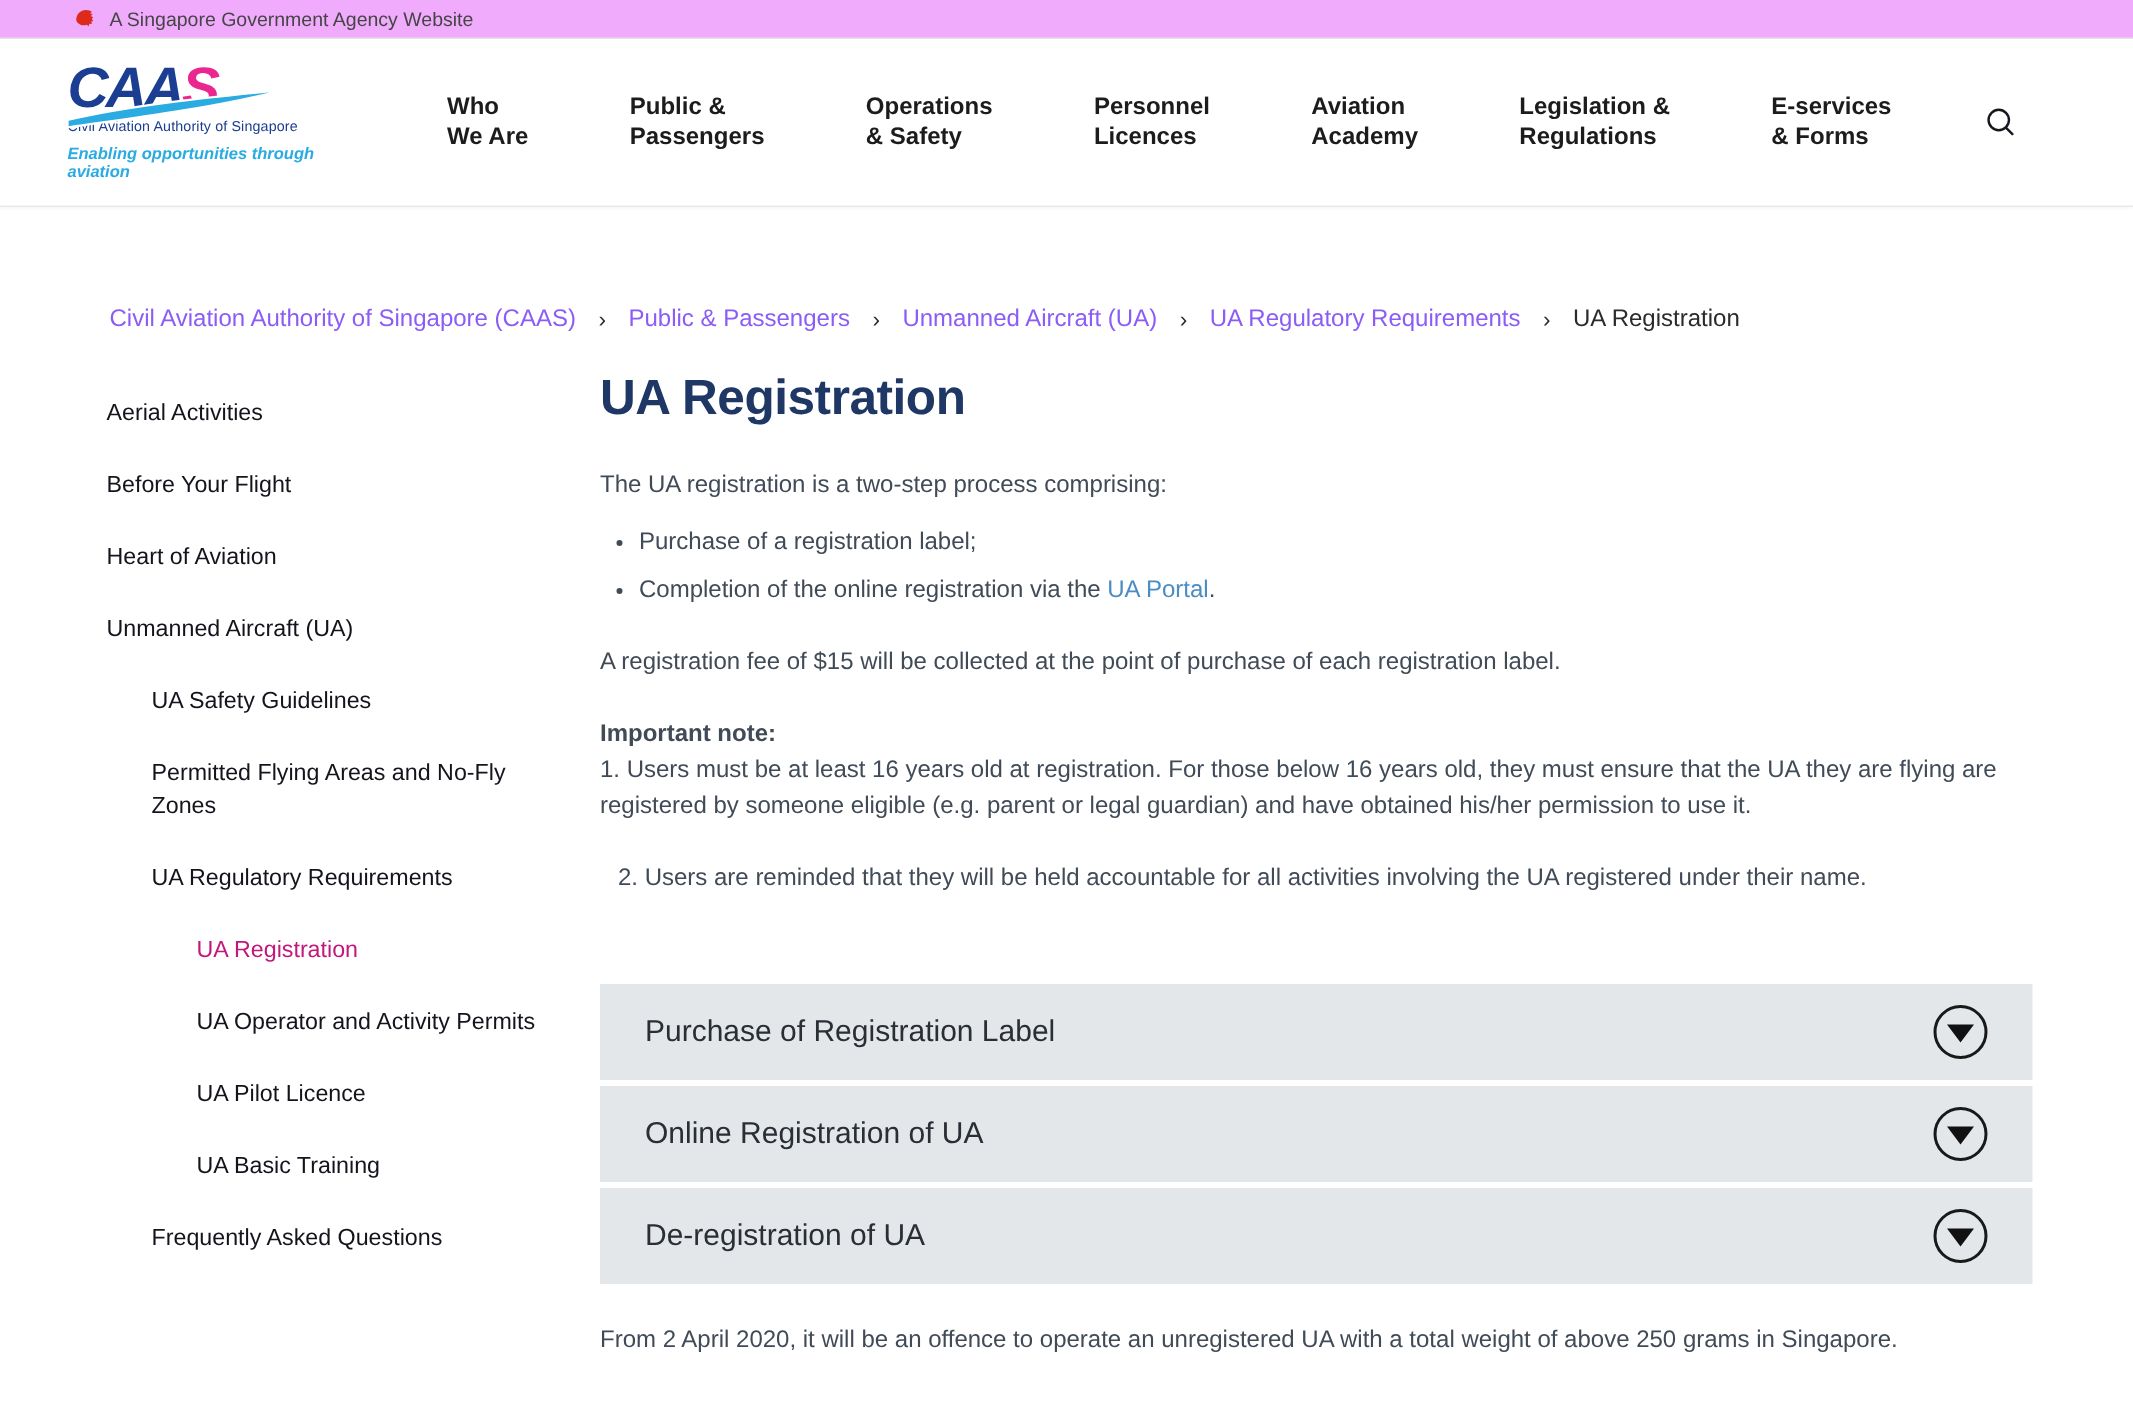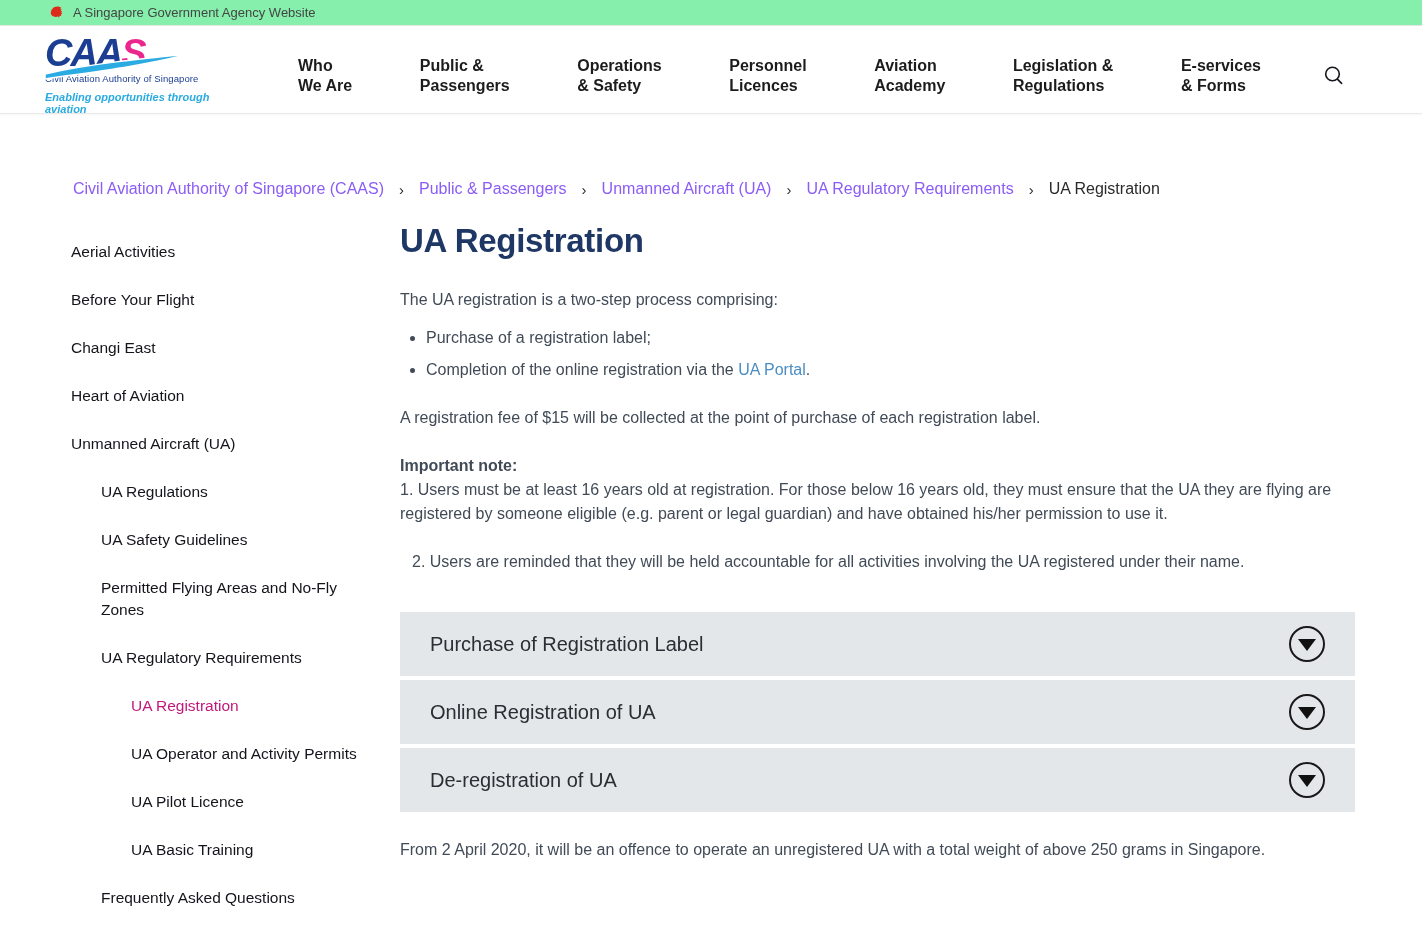--- a/index.html
+++ b/index.html
@@ -1,28 +1,28 @@
 <!DOCTYPE html>
 <html><head>
 <meta charset="utf-8">
 <style>
   * { margin:0; padding:0; box-sizing:border-box; }
   html,body { width:1422px; height:948px; overflow:hidden; background:#fff;
     font-family:"Liberation Sans", sans-serif; }
 
   
-  .topbar { height:26px; background:#86efac; border-bottom:1px solid #e3e3e3;
+  .topbar { height:26px; background:#f0abfc; border-bottom:1px solid #e3e3e3;
     display:flex; align-items:center; padding-left:48px; }
   .topbar .lion { width:17px; height:17px; margin-right:8px; flex:0 0 auto; }
   .topbar .agency { font-size:13px; color:#454545; }
 
   
-  .header { height:76px; background:#fff; display:flex; align-items:center;
+  .header { height:112px; background:#fff; display:flex; align-items:center;
     border-bottom:1px solid #e9e9e9; box-shadow:0 1px 2px rgba(0,0,0,.04);
-    padding:0 75px 0 45px;margin-top:12px; }
+    padding:0 75px 0 45px; }
   .logo { width:205px; flex:0 0 auto; }
   .wordmark { position:relative; font-size:38px; font-weight:bold; font-style:italic;
     letter-spacing:-2px; line-height:34px; }
   .wordmark .caa { color:#1b3e92; }
   .wordmark .s   { color:#ec268f; }
   .wordmark svg.swoosh { position:absolute; left:-2px; top:16px; pointer-events:none; }
   .logo .org { font-size:9.5px; color:#1b3e92; margin-top:3px; letter-spacing:.1px; }
   .logo .tagline { font-size:11px; font-style:italic; color:#2aabe2; margin-top:7px;font-weight:bold; }
 
   .nav { flex:1; display:flex; justify-content:space-between;
@@ -54,21 +54,21 @@
     margin-bottom:28px; }
   .main p, .main li { font-size:16px; line-height:24px; color:#414b57; }
   .main p { margin-bottom:24px; }
   .main ul { margin:14px 0 24px 26px; }
   .main li { margin-bottom:8px; }
   .main a.portal { color:#4a8dc4; text-decoration:none; cursor:pointer; }
   .note-label { font-weight:bold; display:block; }
   .note-line  { display:block; }
 
   
-  .accordions { margin-top:38px; }
+  .accordions { margin-top:58px; }
   .accordion { background:#e4e7e9; height:64px; display:flex; align-items:center;
     justify-content:space-between; padding:0 30px; margin-bottom:4px; cursor:pointer; }
   .accordion .acc-title { font-size:20px; color:#2a2e35; }
   .acc-toggle { width:36px; height:36px; border:2px solid #191919; border-radius:50%;
     background:transparent; display:flex; align-items:center; justify-content:center;
     cursor:pointer; flex:0 0 auto; }
   .acc-caret { width:0; height:0; border-left:9px solid transparent;
     border-right:9px solid transparent; border-top:12px solid #111; margin-top:2px; }
 
   .closing { margin-top:26px; }
@@ -144,24 +144,22 @@
   <a class="crumb">UA Regulatory Requirements</a>
   <span class="sep">›</span>
   <span class="current">UA Registration</span>
 </div>
 
 <div class="columns">
 
   <div class="sidebar">
     <div class="side-item l1">Aerial Activities</div>
     <div class="side-item l1">Before Your Flight</div>
-    <div class="side-item l1">Changi East</div>
     <div class="side-item l1">Heart of Aviation</div>
     <div class="side-item l1">Unmanned Aircraft (UA)</div>
-    <div class="side-item l2">UA Regulations</div>
     <div class="side-item l2">UA Safety Guidelines</div>
     <div class="side-item l2">Permitted Flying Areas and No-Fly Zones</div>
     <div class="side-item l2">UA Regulatory Requirements</div>
     <div class="side-item l3 active">UA Registration</div>
     <div class="side-item l3">UA Operator and Activity Permits</div>
     <div class="side-item l3">UA Pilot Licence</div>
     <div class="side-item l3">UA Basic Training</div>
     <div class="side-item l2">Frequently Asked Questions</div>
   </div>
 

